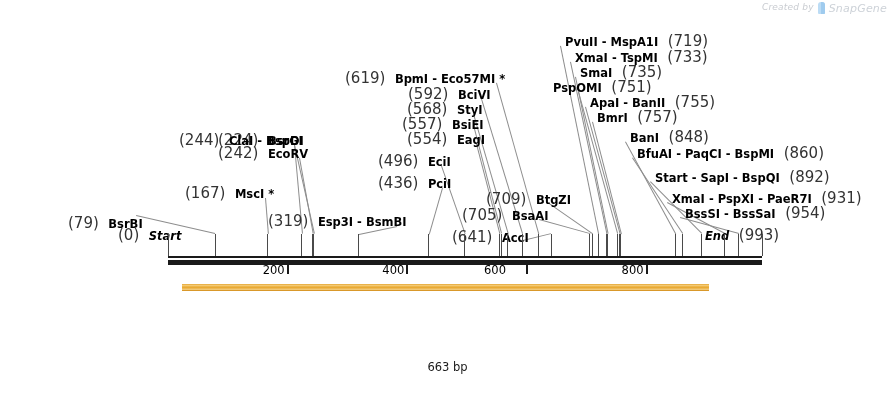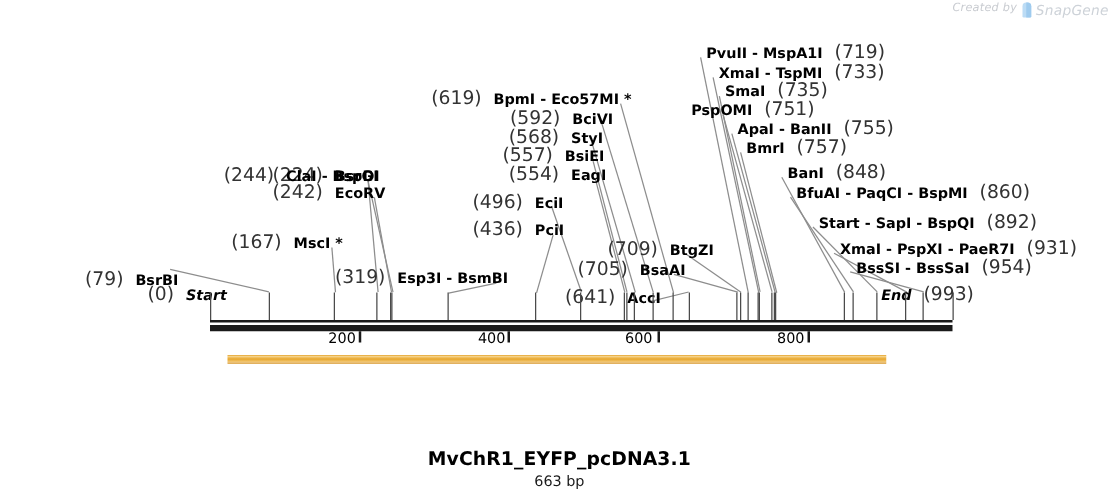--- a/index.html
+++ b/index.html
@@ -294,27 +294,26 @@
     <div id="bb-thin"></div>
     <div id="bb-thick"></div>
   </div>
 
   <div id="ruler-layer">
       <div class="ruler-tick" style="left: 286.637px;"></div>
       <div class="ruler-num" style="left: 286.637px;">200</div>
       <div class="ruler-tick" style="left: 406.275px;"></div>
       <div class="ruler-num" style="left: 406.275px;">400</div>
       <div class="ruler-tick" style="left: 525.912px;"></div>
-      <div class="ruler-num" style="left: 524px;">600</div>
+      <div class="ruler-num" style="left: 508px;">600</div>
       <div class="ruler-tick" style="left: 645.55px;"></div>
       <div class="ruler-num" style="left: 645.55px;">800</div>
     </div>
 
   <div id="orf" style="left: 182.356px; width: 536.574px;">
     <div id="orf-body" style="width: 526.574px;"></div>
     <div id="orf-head" style="left: 526.574px; border-left-color: rgb(232, 166, 44);"></div>
   </div>
 </div>
 
 <div id="title-block">
-  <div id="plasmid-name">MvChR1_EYFP_pcDNA3.1</div>
   <div id="plasmid-size">663 bp</div>
 </div>
 
 </body></html>

